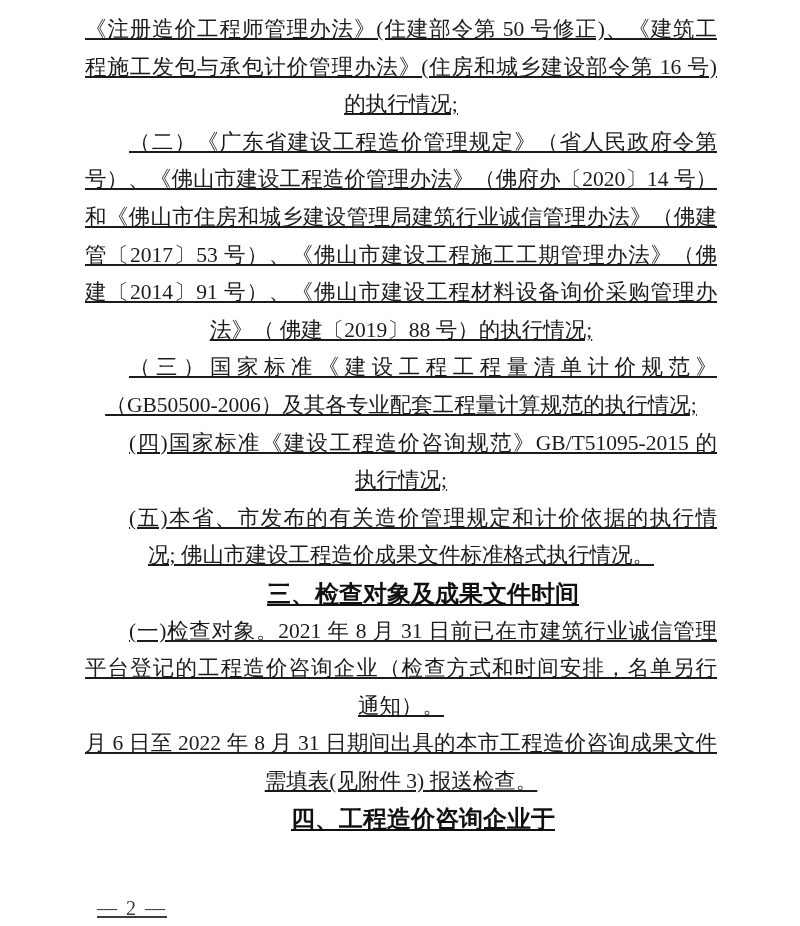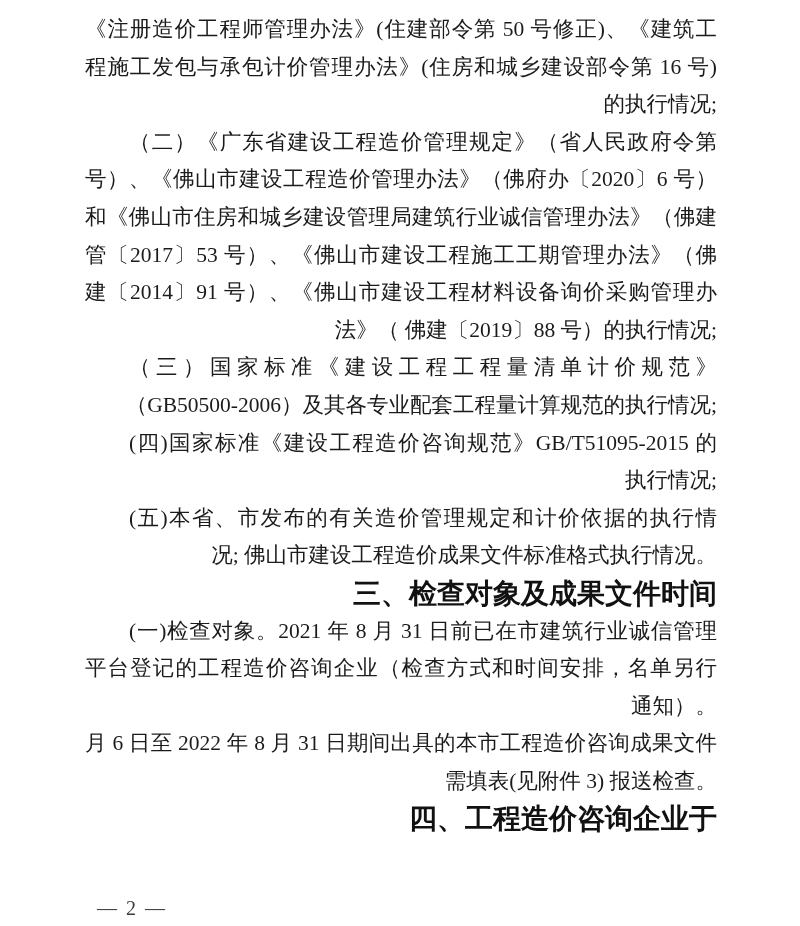--- a/index.html
+++ b/index.html
@@ -1,15 +1,15 @@
 <!DOCTYPE html>
 <html><head>
 <meta charset="utf-8">
 <style>
-  * { margin: 0; padding: 0; box-sizing: border-box; }
+  * { margin: 0; padding: 0; box-sizing: border-box; text-decoration: underline; }
   html, body {
     width: 800px;
     height: 926px;
     background: #ffffff;
     overflow: hidden;
   }
   body {
     position: relative;
     font-family: "Liberation Serif", serif;
     color: #1b1b1b;
@@ -17,34 +17,34 @@
   .page-body {
     position: absolute;
     left: 85px;
     top: 11px;
     width: 632px;
   }
   .line {
     font-size: 21.5px;
     height: 37.6px;
     line-height: 37.6px;
-    text-align: right;
+    text-align: center;
     overflow: hidden;
   }
   .line.justify {
     text-align: justify;
     text-align-last: justify;
   }
   .line.indent {
     padding-left: 44px;
   }
   .line.heading {
     font-family: "Liberation Sans", sans-serif;
     font-weight: 700;
-    font-size: 28px;
+    font-size: 24px;
     color: #111111;
   }
   .page-footer {
     position: absolute;
     left: 97px;
     top: 896px;
     font-size: 20px;
     line-height: 24px;
     color: #3c3c3c;
     letter-spacing: 2px;
@@ -52,21 +52,21 @@
   }
 </style>
 </head>
 <body>
 
 <div class="page-body">
     <div class="line justify">《注册造价工程师管理办法》(住建部令第 50 号修正)、《建筑工</div>
     <div class="line justify">程施工发包与承包计价管理办法》(住房和城乡建设部令第 16 号)</div>
     <div class="line">的执行情况;</div>
     <div class="line indent justify">（二）《广东省建设工程造价管理规定》（省人民政府令第 205</div>
-    <div class="line justify">号）、《佛山市建设工程造价管理办法》（佛府办〔2020〕6 号）</div>
+    <div class="line justify">号）、《佛山市建设工程造价管理办法》（佛府办〔2020〕14 号）</div>
     <div class="line justify">和《佛山市住房和城乡建设管理局建筑行业诚信管理办法》（佛建</div>
     <div class="line justify">管〔2017〕53 号）、《佛山市建设工程施工工期管理办法》（佛</div>
     <div class="line justify">建〔2014〕91 号）、《佛山市建设工程材料设备询价采购管理办</div>
     <div class="line">法》（ 佛建〔2019〕88 号）的执行情况;</div>
     <div class="line indent justify">（三）国家标准《建设工程工程量清单计价规范》</div>
     <div class="line">（GB50500-2006）及其各专业配套工程量计算规范的执行情况;</div>
     <div class="line indent justify">(四)国家标准《建设工程造价咨询规范》GB/T51095-2015 的</div>
     <div class="line">执行情况;</div>
     <div class="line indent justify">(五)本省、市发布的有关造价管理规定和计价依据的执行情</div>
     <div class="line">况; 佛山市建设工程造价成果文件标准格式执行情况。</div>

